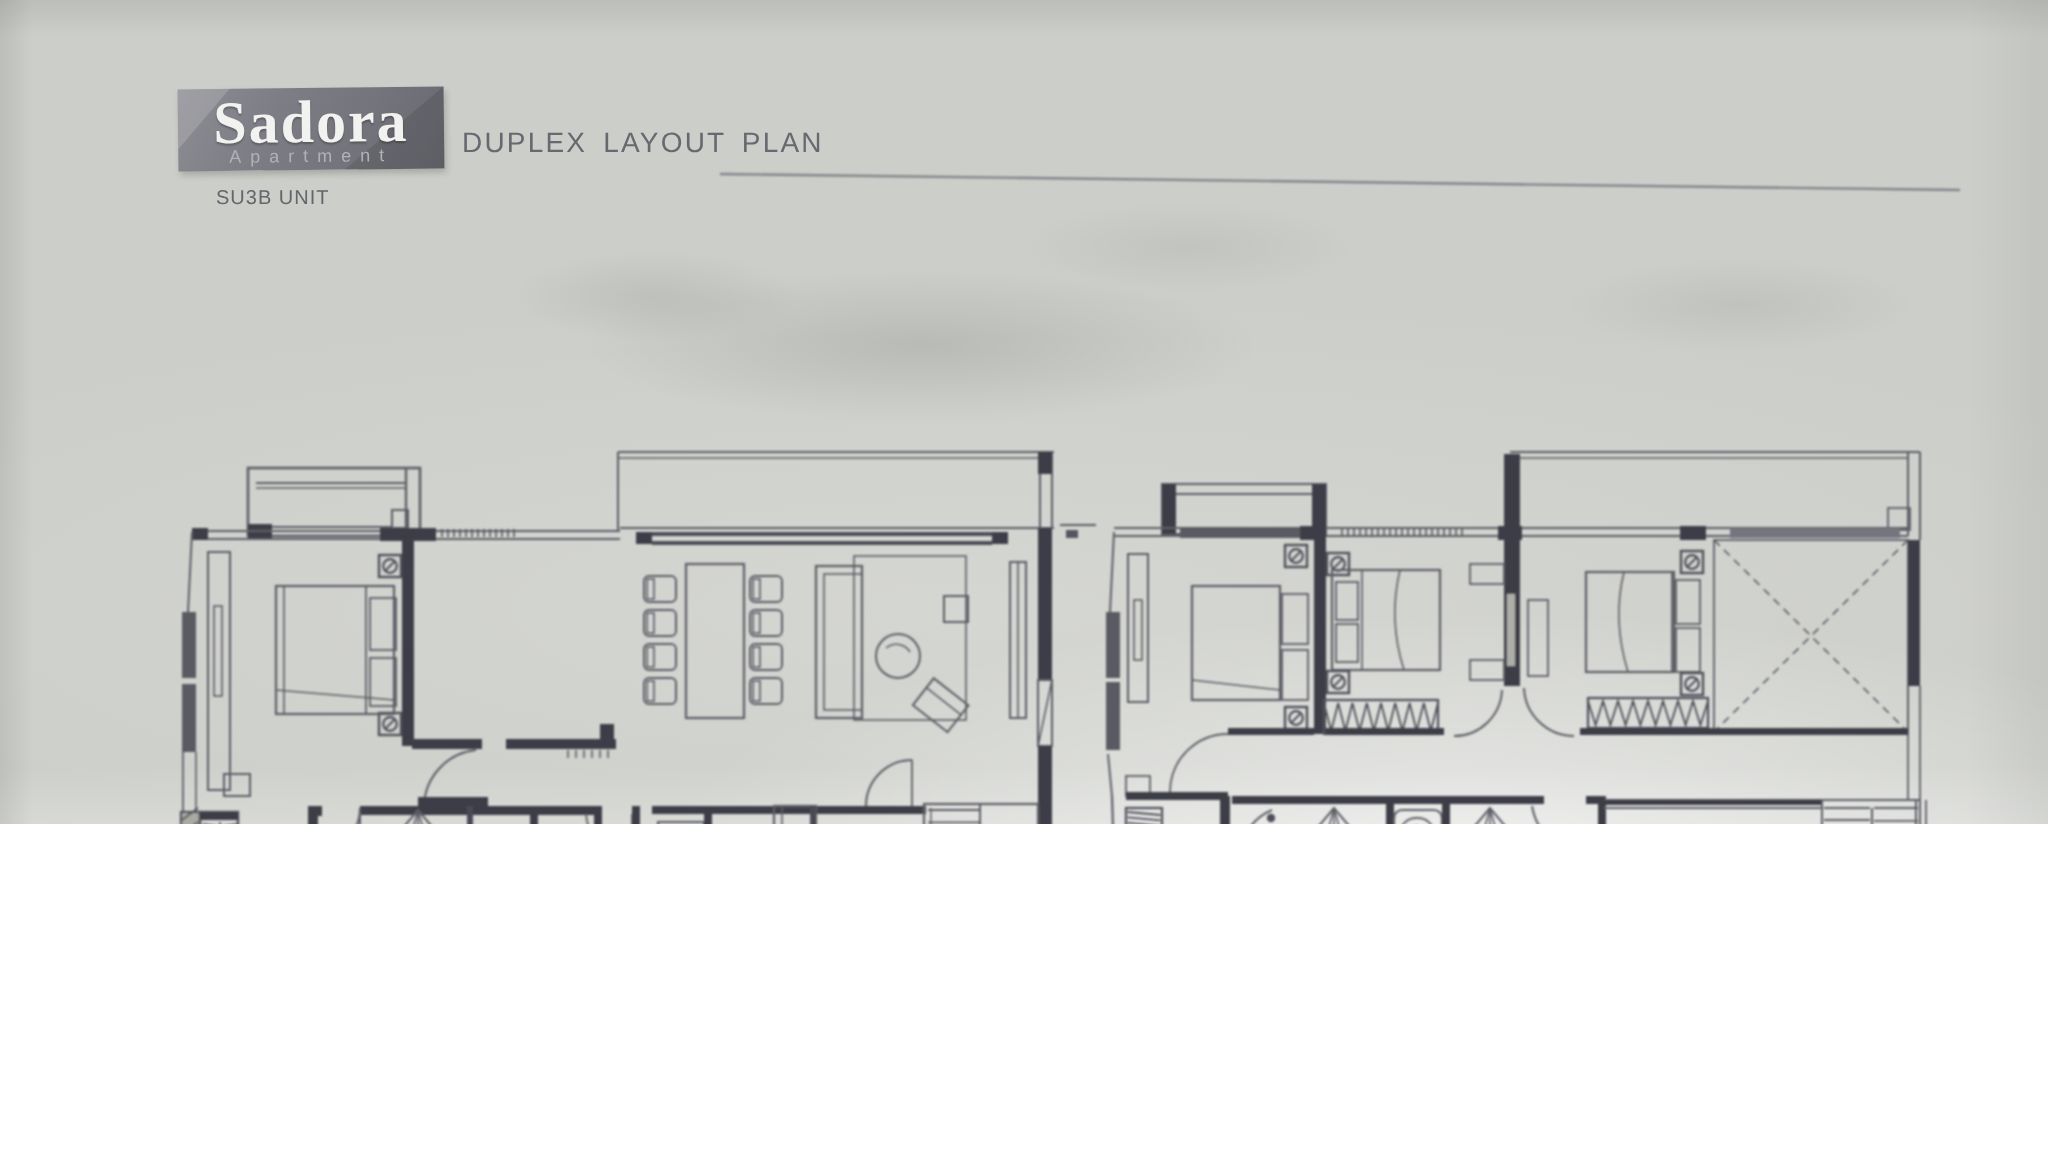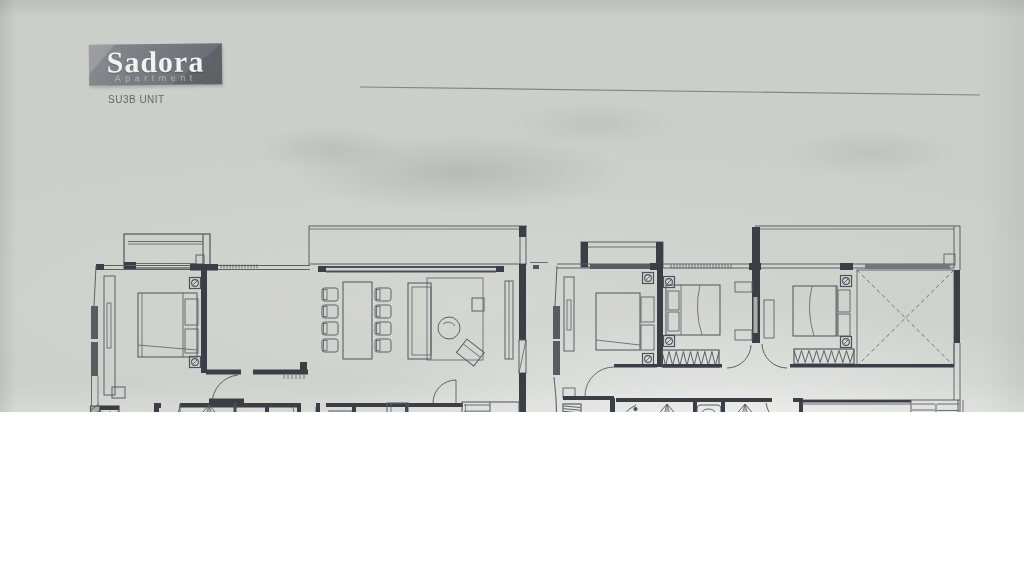--- a/index.html
+++ b/index.html
@@ -36,20 +36,21 @@
 </style></head>
 <body>
 <div id="page">
 <div id="shade"></div>
 <div id="logo">
       <div class="facet"></div>
       <div class="facet2"></div>
 <div class="s">Sadora</div>
       <div class="a">Apartment</div>
     </div>
+<div id="duplex">DUPLEX LAYOUT PLAN</div>
 <div id="su3b">SU3B UNIT</div>
 <svg width="1024" height="576" viewBox="0 0 1024 576">
 <defs>
         <filter id="soft" x="-2%" y="-2%" width="104%" height="104%">
           <feGaussianBlur stdDeviation="0.42"></feGaussianBlur>
         </filter>
       </defs>
 <g filter="url(#soft)">
 <line x1="360" y1="87" x2="980" y2="95" stroke="#83838a" stroke-width="1.2"></line>
 <rect x="124" y="234" width="86" height="34" stroke="#5d5d66" stroke-width="1.3" fill="none"></rect>

